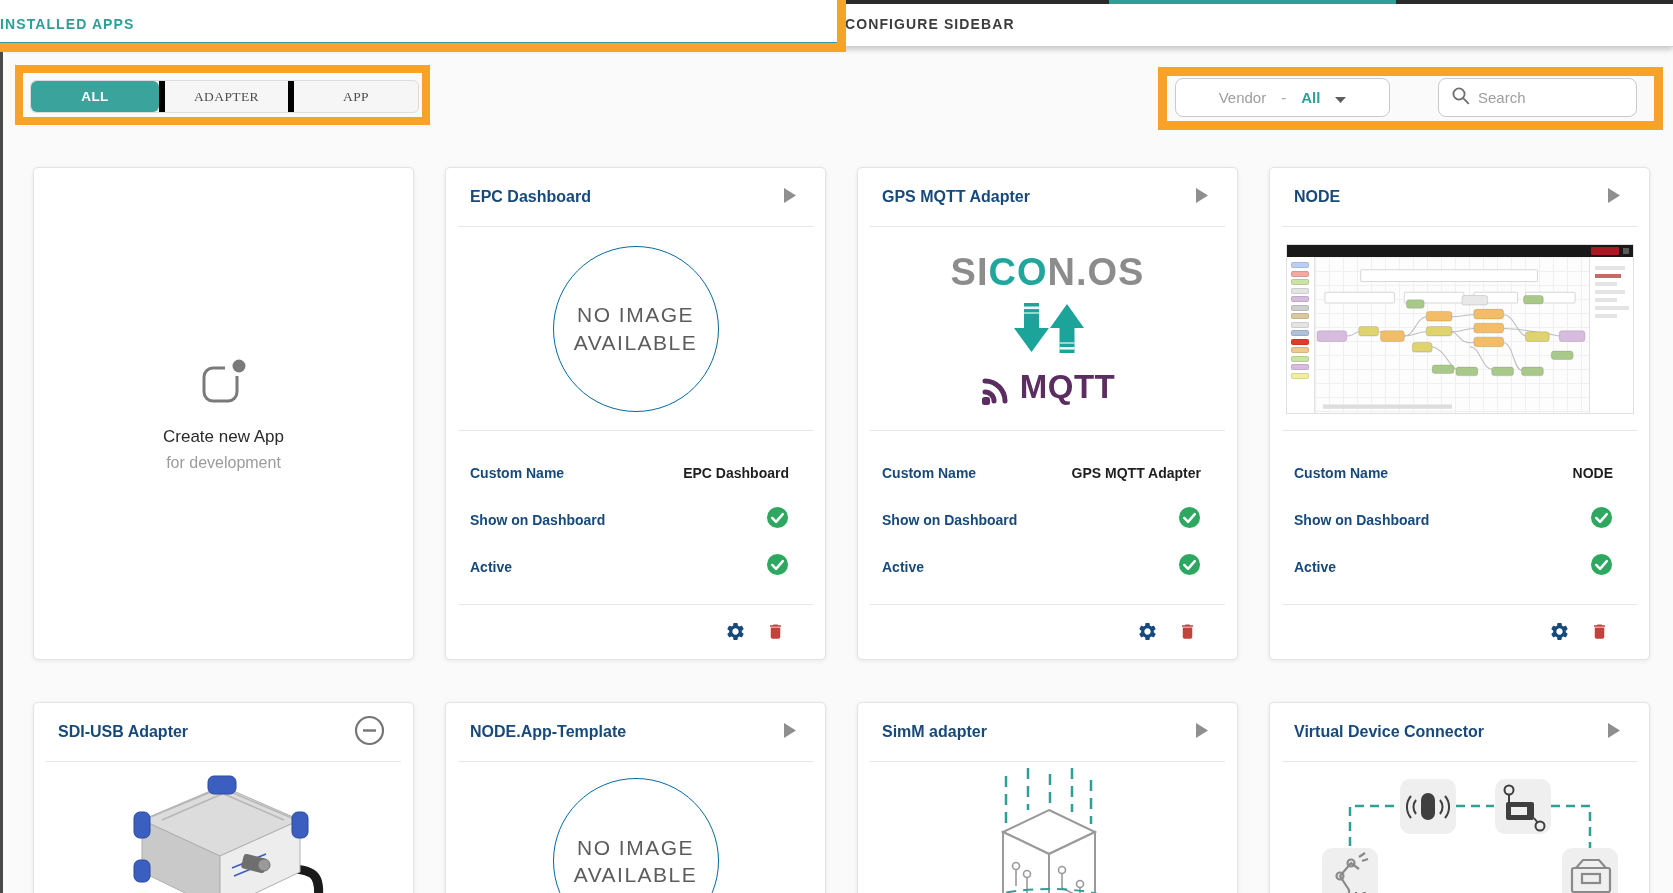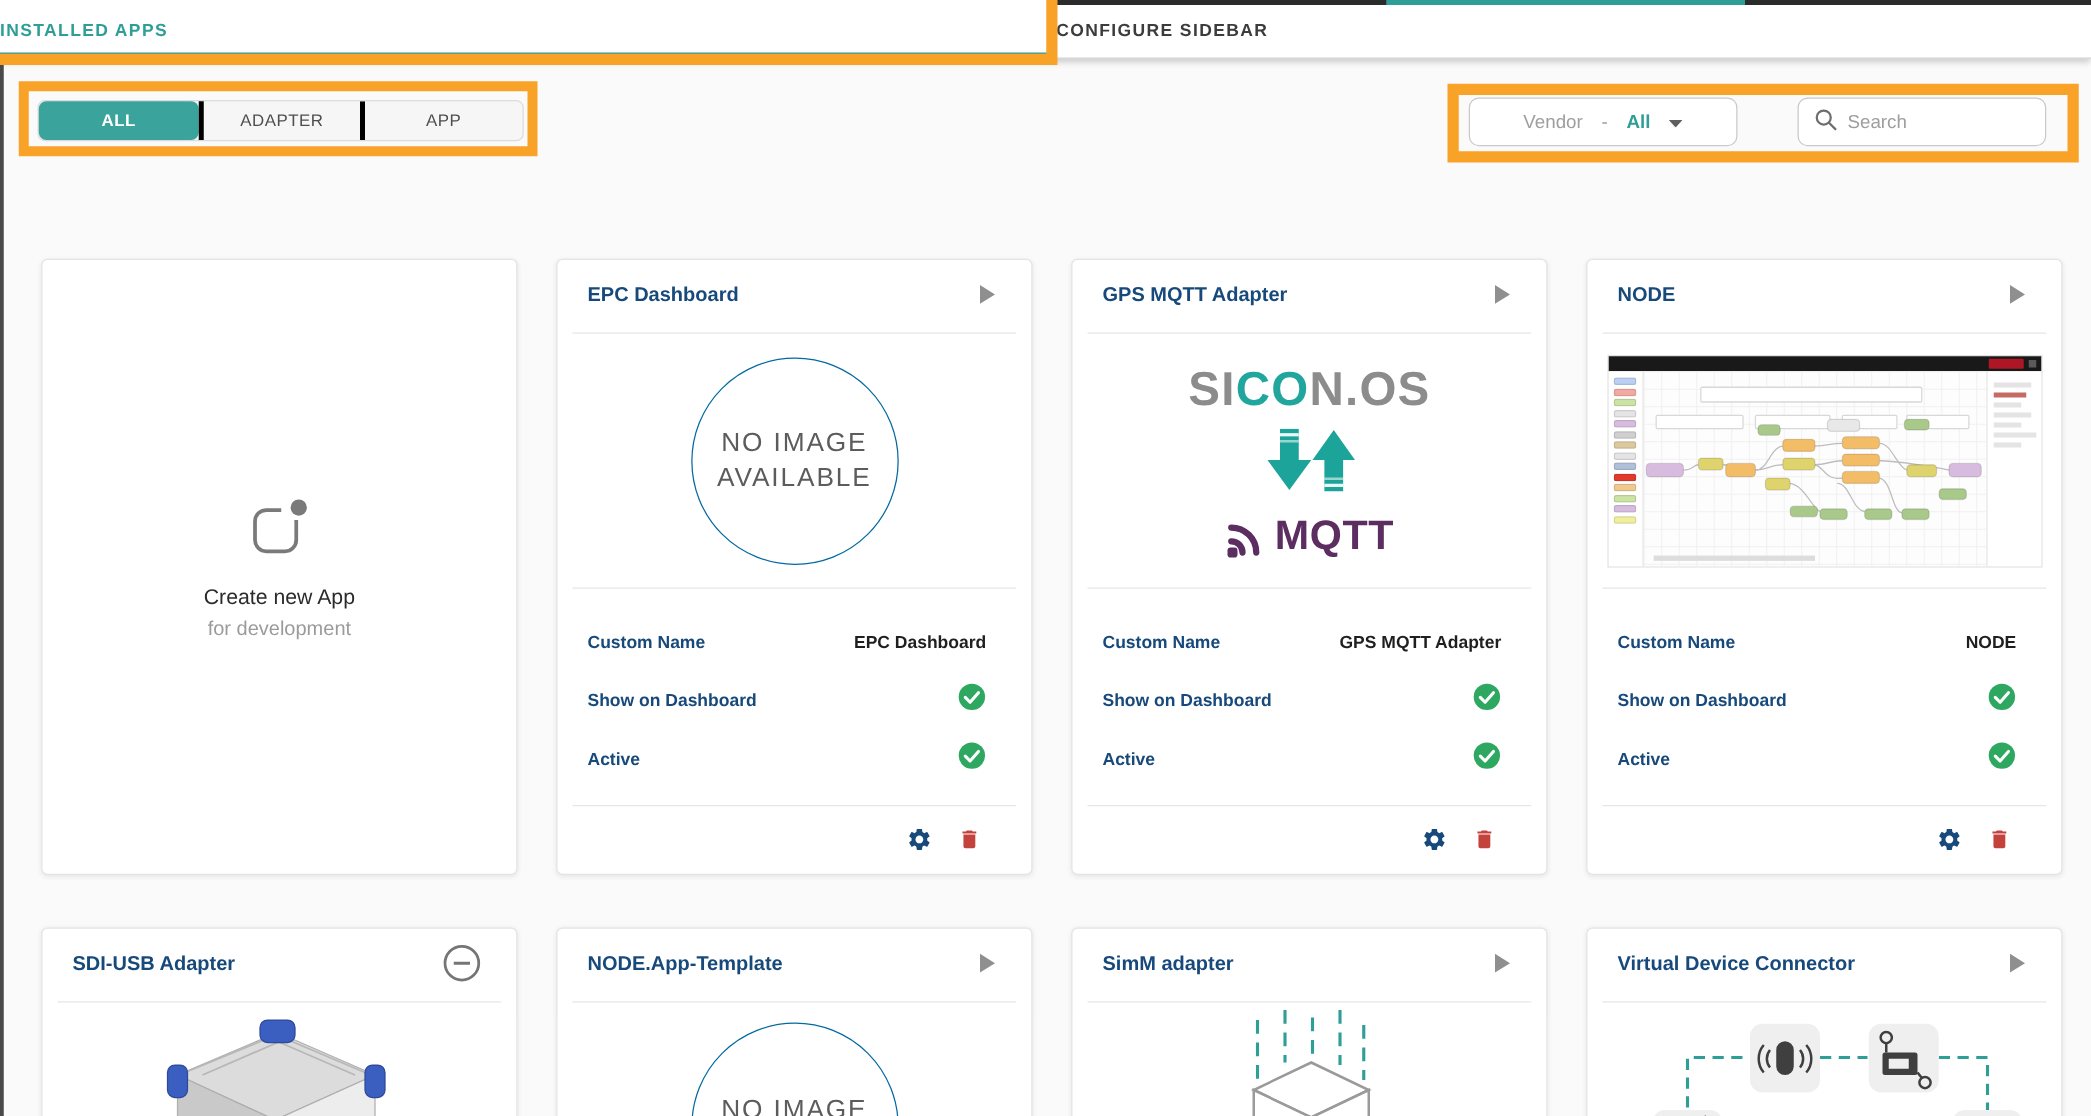--- a/index.html
+++ b/index.html
@@ -22,41 +22,41 @@
   .annotation { position:absolute; border:9px solid #F9A228; z-index:30; pointer-events:none; }
   #ann-tabs    { left:-10px; top:-10px; width:856px; height:62px; }
   #ann-chips   { left:15px;  top:65px;  width:415px; height:60px; border-width:8px; }
   #ann-filters { left:1158px; top:67px; width:505px; height:63px; }
 
   
   .chips { position:absolute; left:30px; top:80px; height:33px; display:flex; border:1px solid #DCDCDC;
            border-radius:6px; background:#F6F6F6; z-index:2; }
   .chip { display:flex; align-items:center; justify-content:center; font-size:13.5px; color:#4E4E4E;
           letter-spacing:0.4px; cursor:pointer; }
-  .chip + .chip { border-left:4px solid #000000; }
+  .chip + .chip { border-left:6px solid #000000;font-family:Liberation Serif, serif; }
   .chip-all { width:128px; background:#3AA39C; color:#FFF; font-weight:bold; border-radius:6px; border-left:none; }
   .chip-adapter { width:129px; }
   .chip-app { width:130px; border-radius:0 6px 6px 0; }
 
   
   .select-box { position:absolute; left:1175px; top:78px; width:215px; height:39px; background:#FFF;
                 border:1px solid #C9C9C9; border-radius:8px; display:flex; align-items:center;
                 justify-content:center; gap:15px; z-index:2; cursor:pointer; }
   .sel-label, .sel-sep { font-size:15px; color:#9E9E9E; }
   .sel-value { font-size:15px; font-weight:bold; color:#2E9E97; }
   .search-box { position:absolute; left:1438px; top:78px; width:199px; height:39px; background:#FFF;
                 border:1px solid #C9C9C9; border-radius:8px; display:flex; align-items:center;
                 padding:0 12px; gap:8px; z-index:2; }
   .search-box input { border:none; outline:none; width:140px; font-size:15px; color:#0f766e;
                       font-family:"Liberation Sans", sans-serif; background:transparent; }
   .search-box input::placeholder { color:#9E9E9E; }
 
   
   .card { position:absolute; width:381px; height:493px; background:#FFF; border:1px solid #E4E4E4;
-          border-radius:5px; box-shadow:0 1px 4px rgba(0,0,0,0.08); z-index:1;margin-top:40px; }
+          border-radius:5px; box-shadow:0 1px 4px rgba(0,0,0,0.08); z-index:1; }
   .c1 { left:33px; }  .c2 { left:445px; } .c3 { left:857px; } .c4 { left:1269px; }
   .r1 { top:167px; }  .r2 { top:702px; }
   .card-header { height:58px; display:flex; align-items:center; justify-content:space-between; padding:0 28px 0 24px; }
   .card-title { font-size:16px; font-weight:bold; color:#17497B; }
   .hr { height:1px; background:#E6E6E6; margin:0 12px; }
   .img-area { height:203px; display:flex; flex-direction:column; align-items:center; justify-content:center; }
   .rows { padding:18px 36px 0 24px; height:159px; }
   .row { height:47px; display:flex; align-items:center; justify-content:space-between; }
   .rlabel { font-size:14px; font-weight:bold; color:#17497B; }
   .rvalue { font-size:14px; font-weight:bold; color:#1F1F1F; }

